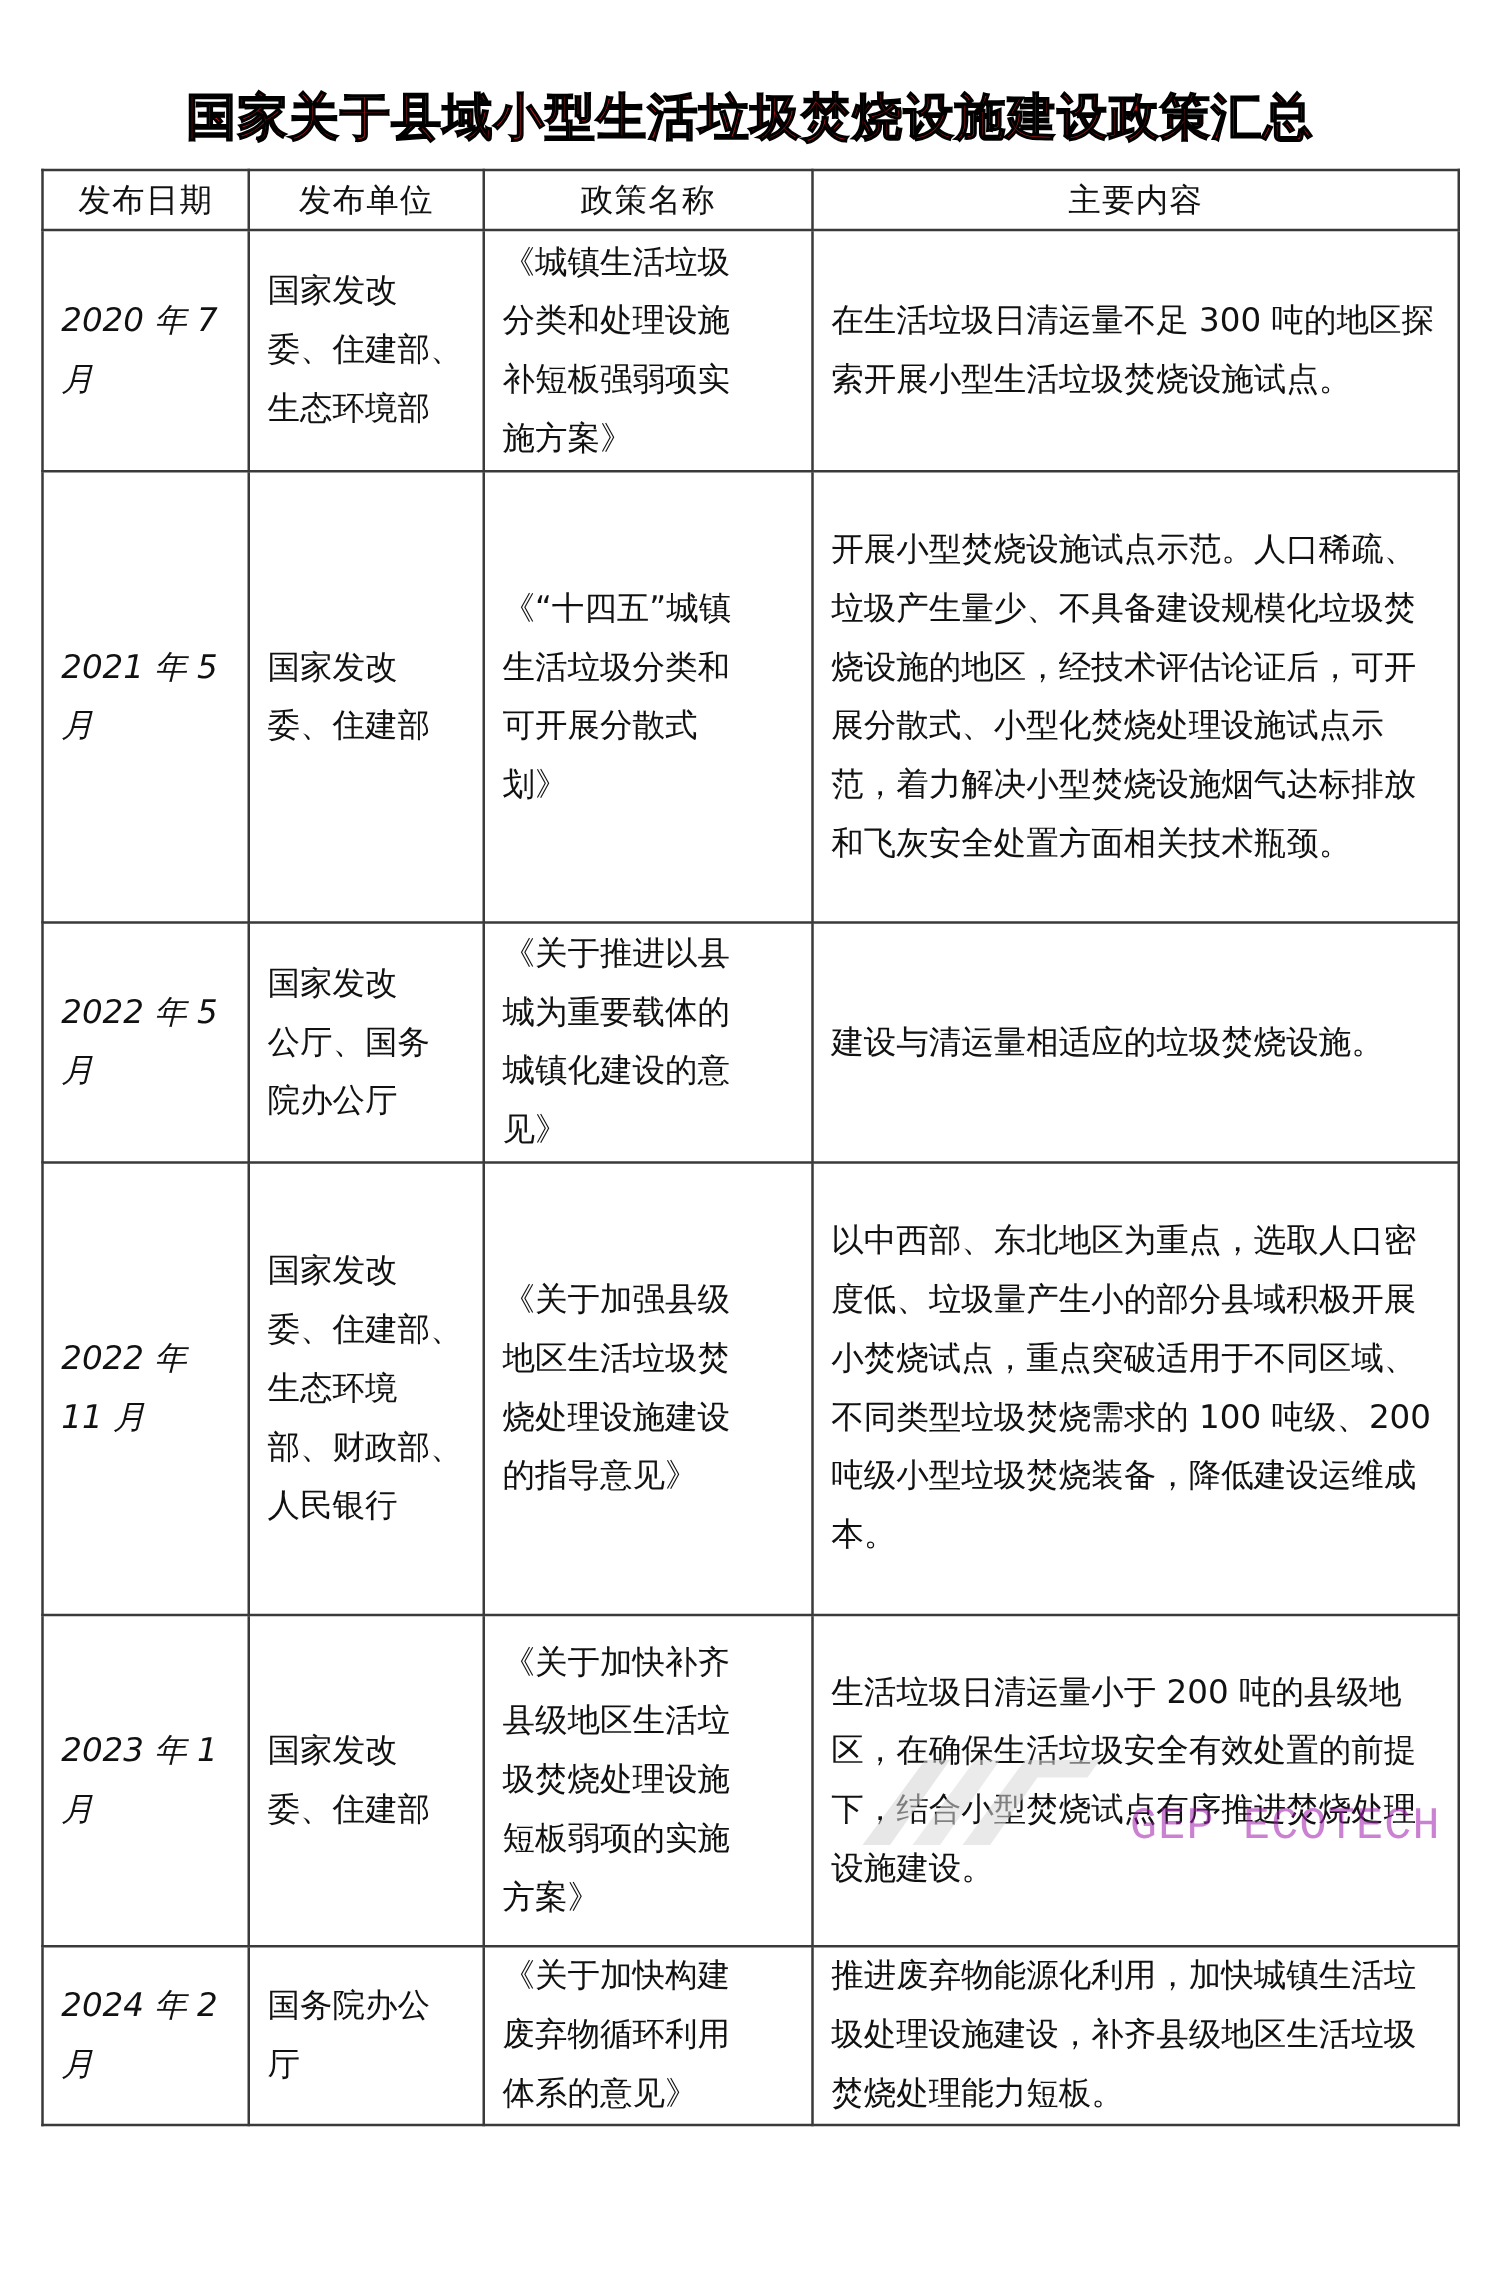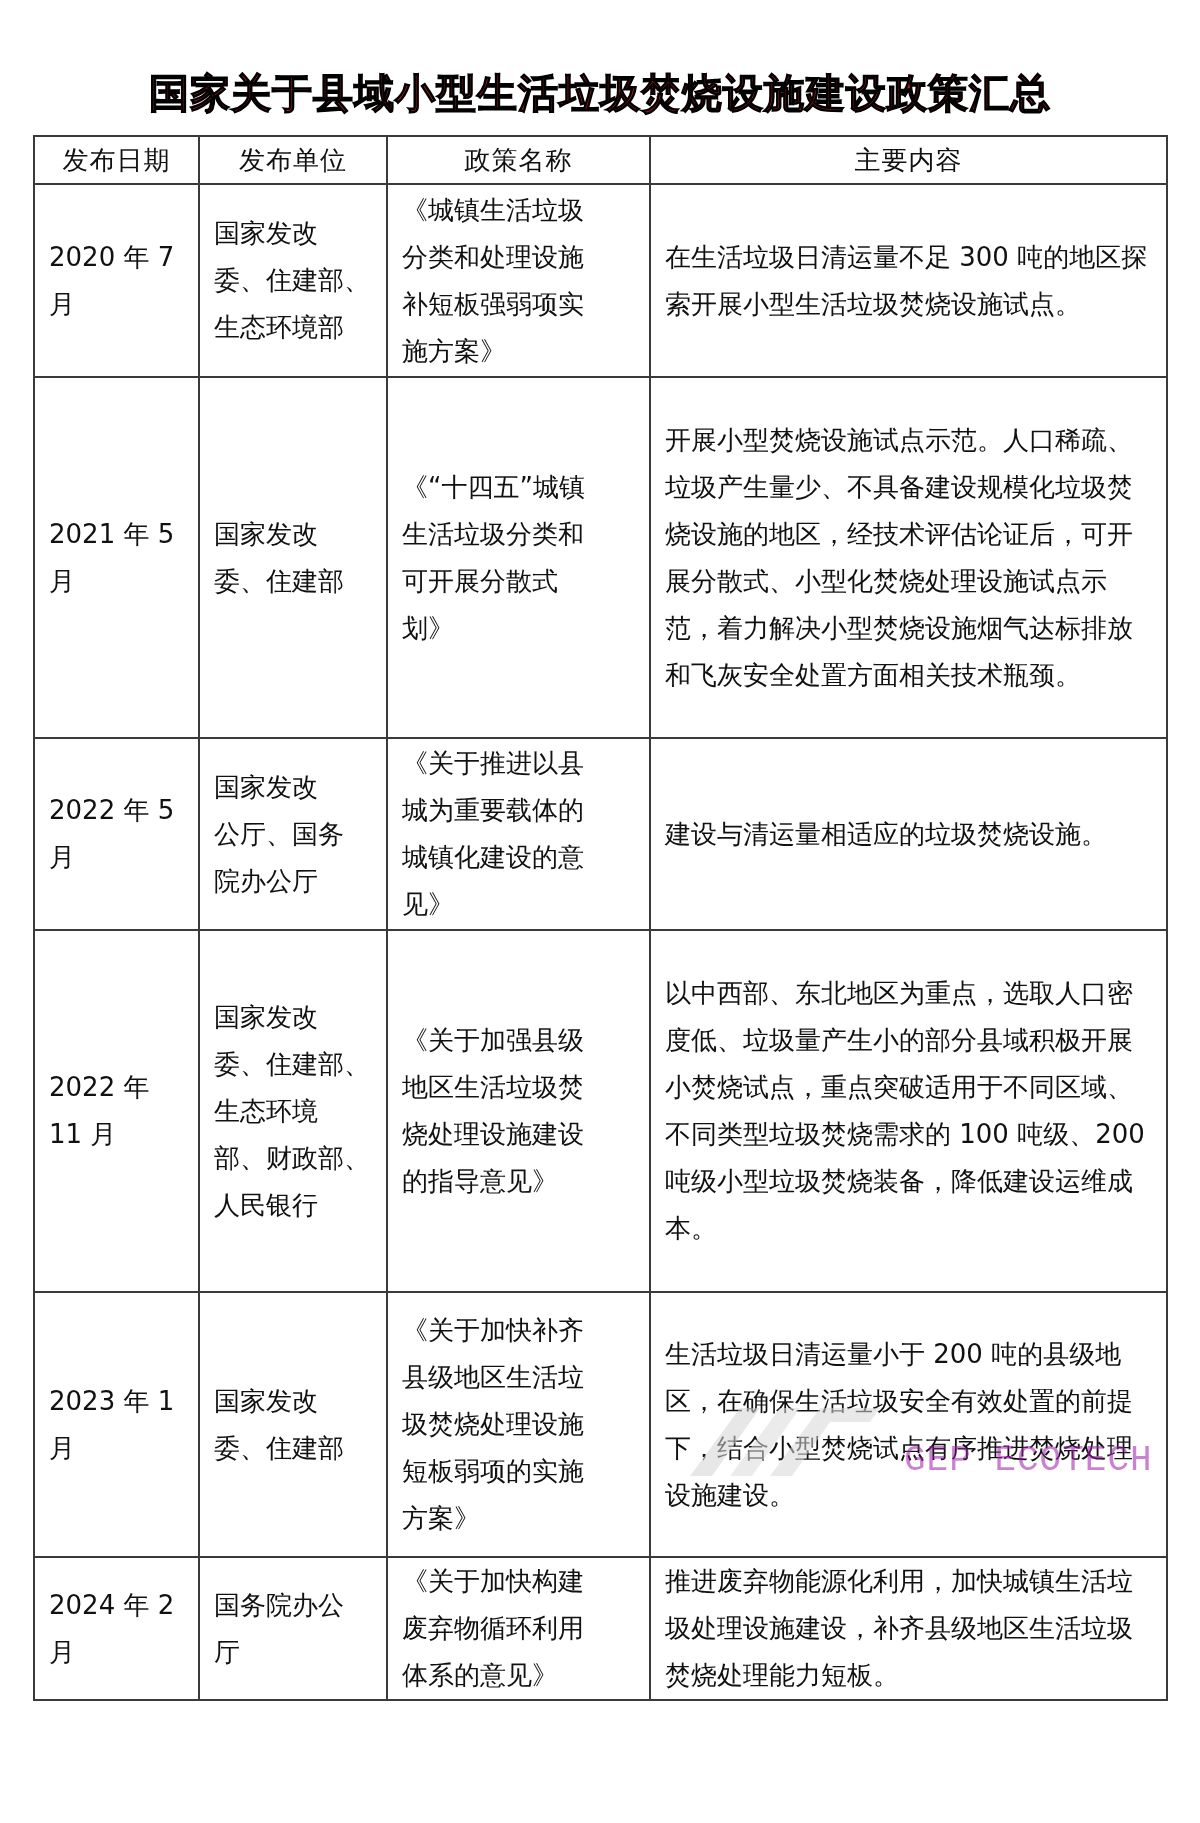--- a/index.html
+++ b/index.html
@@ -22,21 +22,21 @@
       border: 2px solid #3a3a3a; vertical-align: middle;
     }
     table.policy-table th {
       height: 46px; font-size: 26px; font-weight: normal; text-align: center;
       padding: 0; letter-spacing: 1px; font-family: Liberation Serif, serif;
     }
     table.policy-table td {
       font-size: 26px; line-height: 47px; padding: 0 14px 0 14px; text-align: left;
       word-break: break-all;
     }
-    td.col-date { padding-left: 12px; padding-right: 10px; }
+    td.col-date { padding-left: 12px; padding-right: 10px; font-style: italic; }
     td.col-issuer { padding-left: 14px; padding-right: 6px; }
     td.col-name { padding-left: 12px; padding-right: 8px; margin-left: 44px; }
     td.col-content { padding-left: 16px; padding-right: 16px; margin-top: 24px; }
     .pre { white-space: pre-line; display: block; }
     .watermark {
       position: absolute; left: 690px; top: 1392px; width: 470px; height: 100px;
       pointer-events: none; opacity: 0.55;
     }
     .watermark .wm-logo {
       position: absolute; left: 0; top: 6px; width: 190px; height: 80px;

